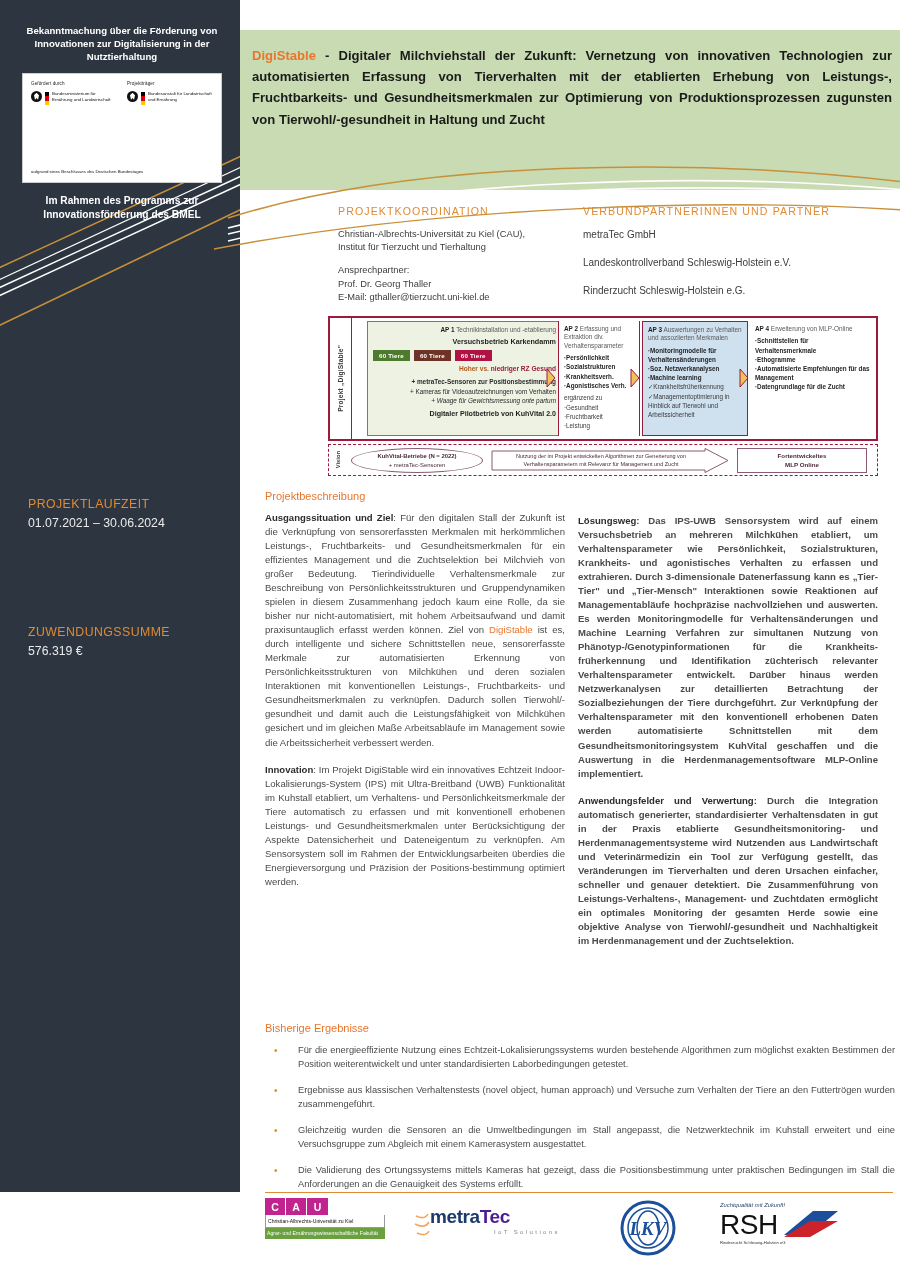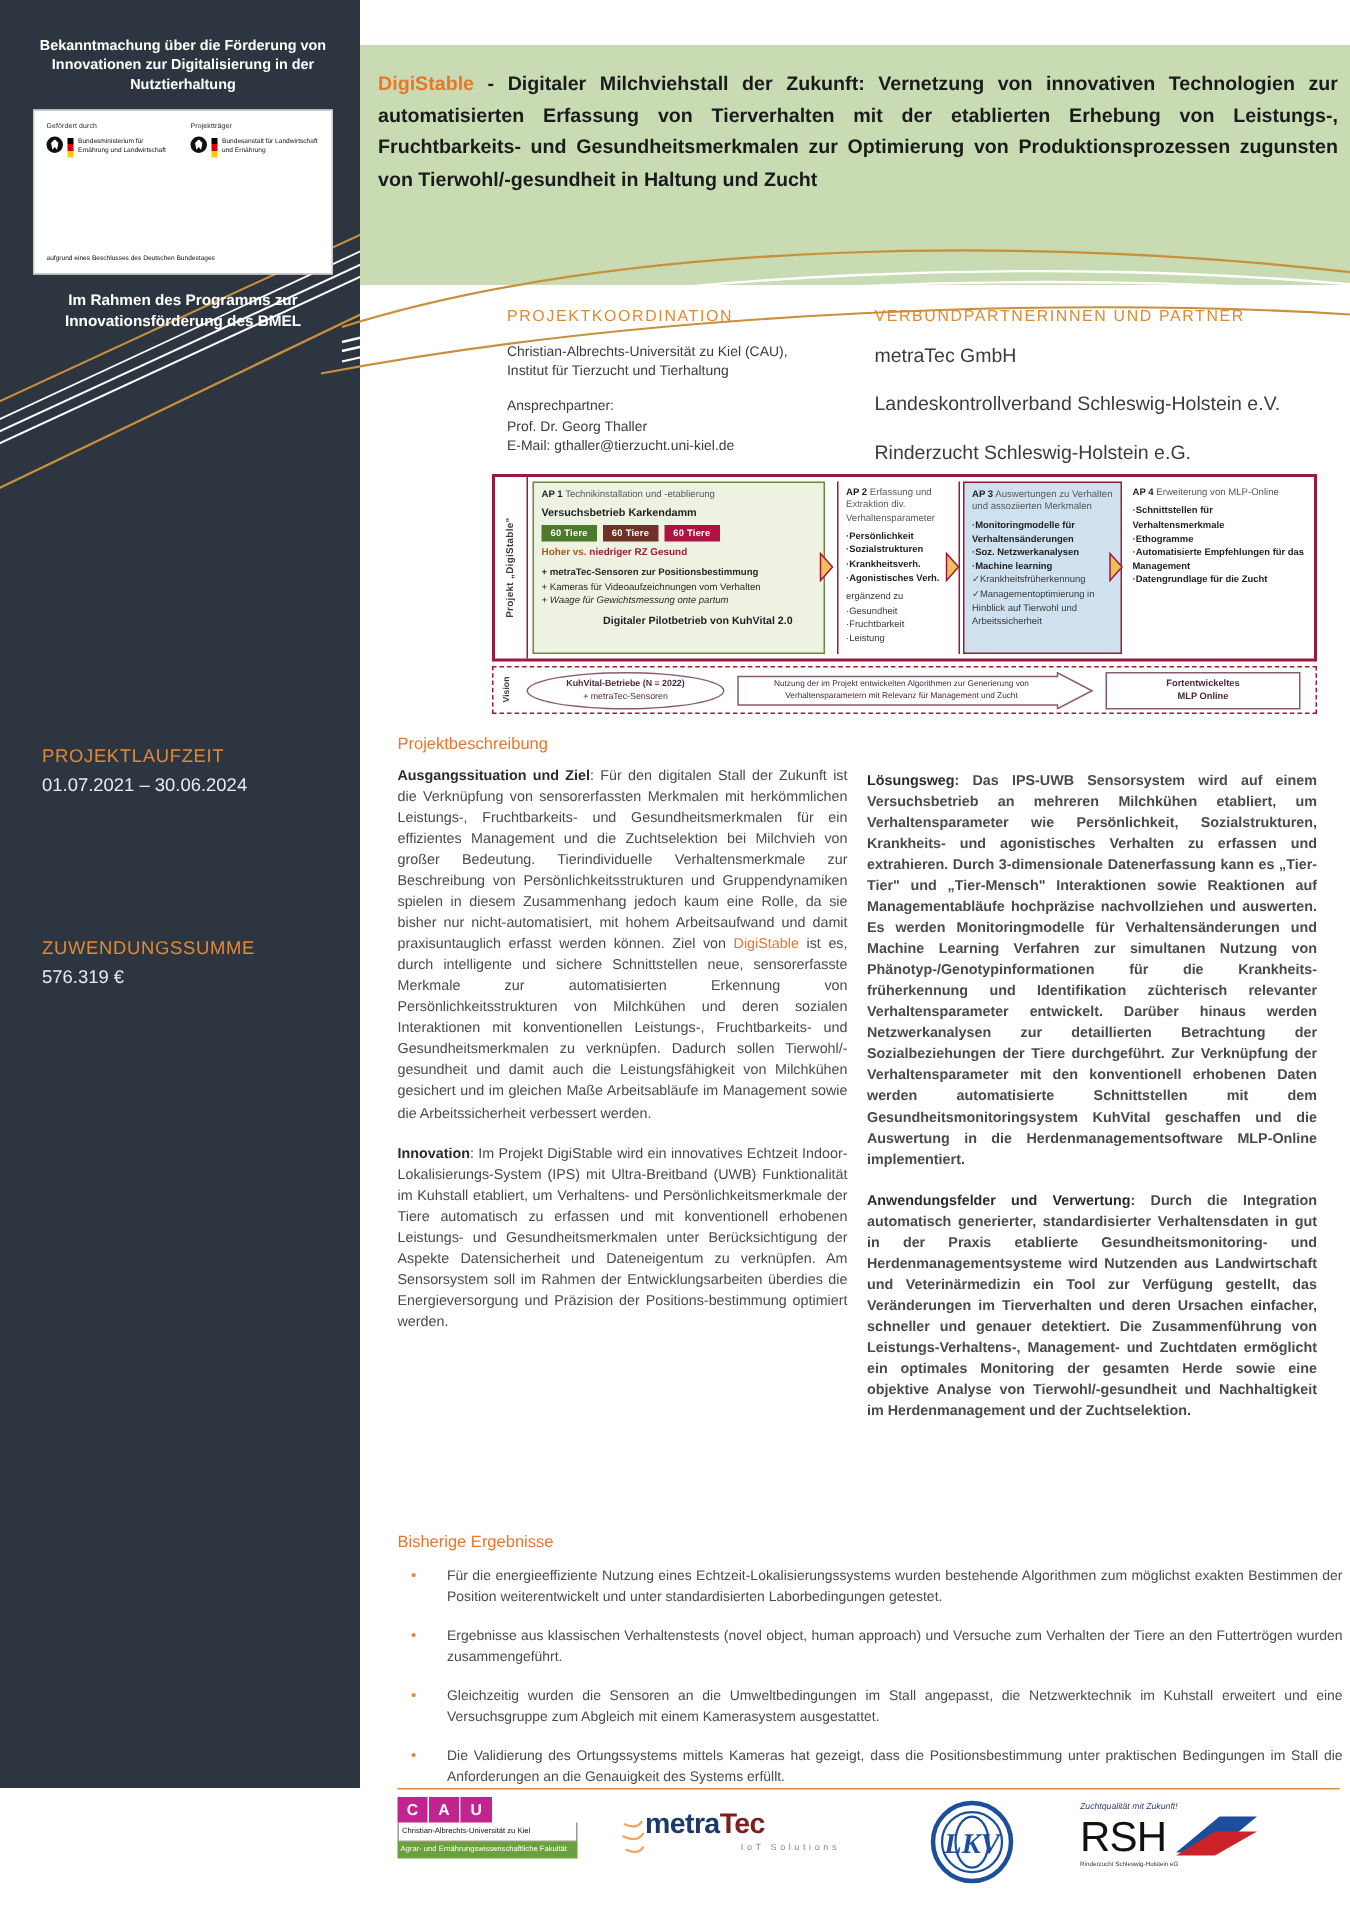--- a/index.html
+++ b/index.html
@@ -109,21 +109,21 @@
   #contacts { position: absolute; left: 338px; top: 205px; width: 552px; z-index: 4; }
   .contact-col { position: absolute; top: 0; }
   .col-coord { left: 0; width: 240px; }
   .col-partners { left: 245px; width: 300px; }
   .contact-head {
     color: #e08a33; font-size: 10.6px; letter-spacing: 1.1px;
     margin-bottom: 11px;
   }
   .contact-line { color: #3c3c3c; font-size: 9.3px; line-height: 1.42; }
   .contact-gap { height: 10px; }
-  .partner-line { color: #3c3c3c; font-size: 13px; line-height: 1.42; margin-bottom: 14px; }
+  .partner-line { color: #3c3c3c; font-size: 10px; line-height: 1.42; margin-bottom: 14px; }
 
   
   #diagram {
     position: absolute; left: 328px; top: 316px;
     width: 550px; height: 160px; z-index: 4;
     background: #ffffff;
   }
   .diag-frame {
     position: absolute; left: 0; top: 0; width: 550px; height: 125px;
     border: 2px solid #9c1b3c;
@@ -135,21 +135,21 @@
     display: flex; align-items: center; justify-content: center;
   }
   .diag-vert span {
     writing-mode: vertical-rl; transform: rotate(180deg);
     font-size: 6.6px; font-weight: bold; color: #3a3a3a; letter-spacing: .2px;
   }
   .ap-box { position: absolute; top: 3px; bottom: 3px; padding: 4px 5px; overflow: hidden; }
   .ap-hdr { font-size: 6.4px; color: #5a5a5a; line-height: 1.32; margin-bottom: 3px; }
   .ap-hdr b { color: #1f1f1f; }
 
-  #ap1 { left: 25px; width: 195px; background: #edf2e2; border: 1px solid #6d8a3c; }
+  #ap1 { left: 37px; width: 195px; background: #edf2e2; border: 1px solid #6d8a3c; text-align: right; }
   .ap1-title { font-size: 7.2px; font-weight: bold; color: #1f1f1f; margin: 3px 0 4px 0; }
   .tier-badges { display: flex; gap: 4px; margin-bottom: 4px; }
   .tier-badge {
     font-size: 6.2px; font-weight: bold; color: #ffffff;
     padding: 2px 6px; letter-spacing: .2px;
   }
   .tb-green { background: #4e7a2e; }
   .tb-brown { background: #6e3326; }
   .tb-red   { background: #b01343; }
   .ap1-rz { font-size: 6.6px; color: #b05a1e; font-weight: bold; margin-bottom: 5px; }
@@ -259,21 +259,21 @@
     font-size: 5.1px; color: #111; padding: 3px 2px; width: 120px; background:#fff;
   }
   .cau-fac {
     background: #6aa13e; color: #fff; font-size: 5.1px;
     padding: 2px 2px; line-height: 1.45; width: 120px;
   }
 
   
   #logo-metratec { left: 165px; width: 130px; top: 8px; }
   .mt-main { font-size: 19px; font-weight: bold; color: #1b3a6b; letter-spacing: -0.4px; }
-  .mt-main .tec { color: #7f1d1d; }
+  .mt-main .tec { color: #4c1d95; }
   .mt-sub { font-size: 6px; color: #888; letter-spacing: 2.4px; text-align: right; margin-top: 1px; }
   .mt-swoosh { position: absolute; left: -16px; top: 4px; }
 
   
   #logo-lkv { left: 355px; width: 56px; top: 2px; }
 
   
   #logo-rsh { left: 455px; width: 150px; top: 4px; }
   .rsh-tag { font-size: 5.8px; font-style: italic; color: #2a3e6e; margin-bottom: 1px; }
   .rsh-main { font-size: 28px; font-weight: normal; color: #111; letter-spacing: -0.5px; line-height: 1; }

